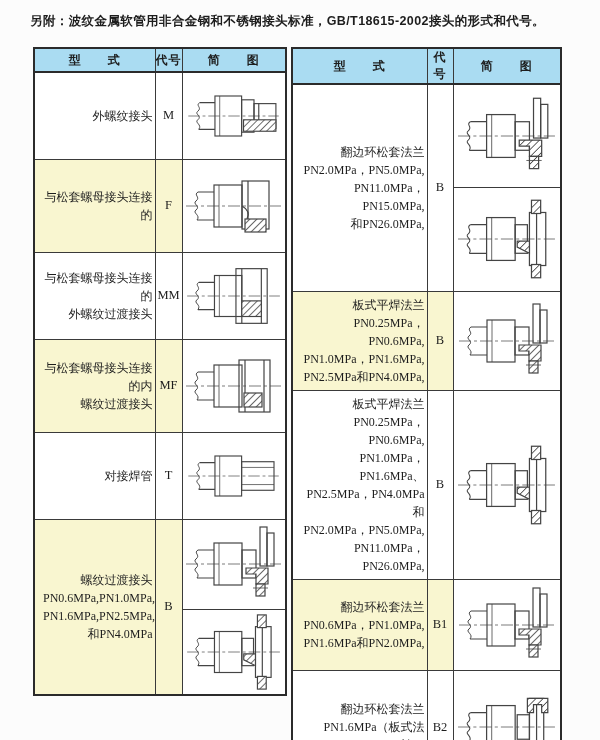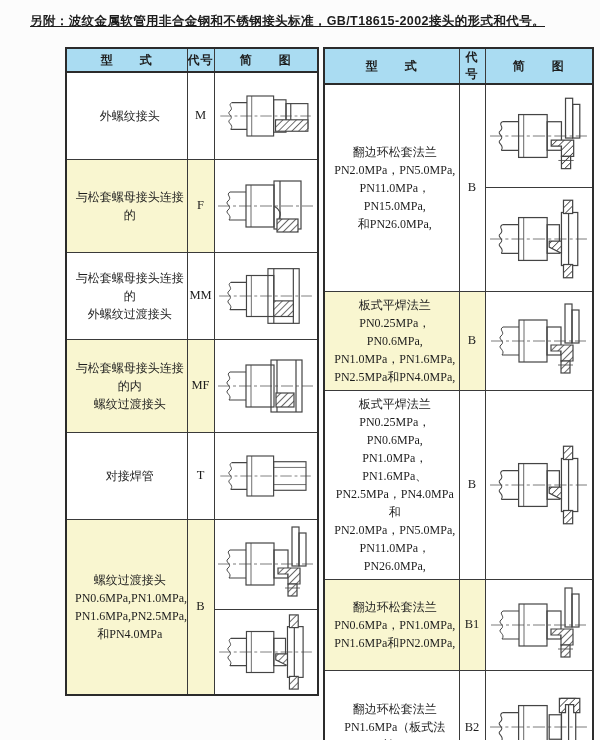--- a/index.html
+++ b/index.html
@@ -5,45 +5,45 @@
   html,body{margin:0;padding:0;}
   body{
     width:600px;height:740px;position:relative;
     background:#fcfcfc;
     font-family:"Liberation Sans","DejaVu Sans",sans-serif;
     color:#1d1d1d;
     overflow:hidden;
   }
   .page-title{
     position:absolute;left:30px;top:13px;width:560px;
-    font-size:12.5px;font-weight:bold;letter-spacing:.4px;text-decoration:underline;
+    font-size:12.5px;font-weight:bold;letter-spacing:.4px;
   }
   table{
     border-collapse:collapse;table-layout:fixed;
     position:absolute;top:47px;
     background:#fff;
   }
   #left-table{left:33px;width:252px;}
   #right-table{left:291px;width:269px;}
-  table{border:2px solid #2b2b2b;margin-left:32px;}
+  table{border:2px solid #2b2b2b;}
   td,th{
     border:1px solid #3a3a3a;
     padding:0;vertical-align:middle;
     overflow:hidden;
   }
   th{
     background:#aadcf2;
     font-size:12px;font-weight:bold;letter-spacing:1px;
     height:22px;text-align:center;
     border-bottom:2px solid #2b2b2b;
   }
   .type-cell{
     font-family:"Liberation Serif","DejaVu Serif",serif;
     font-size:12px;line-height:18px;
-    padding:4px 2px 4px 8px;text-align:center;
+    padding:4px 2px 4px 8px;text-align:right;
     white-space:pre-line;
   }
   .code-cell{
     font-family:"Liberation Serif","DejaVu Serif",serif;
     font-size:12.5px;text-align:center;
   }
   .hl{background:#f9f6d0;}
   .sketch-cell{text-align:center;background:#fff;}
   .sketch-cell svg{display:block;margin:0 auto;}
   .hidden-defs{position:absolute;width:0;height:0;overflow:hidden;}

